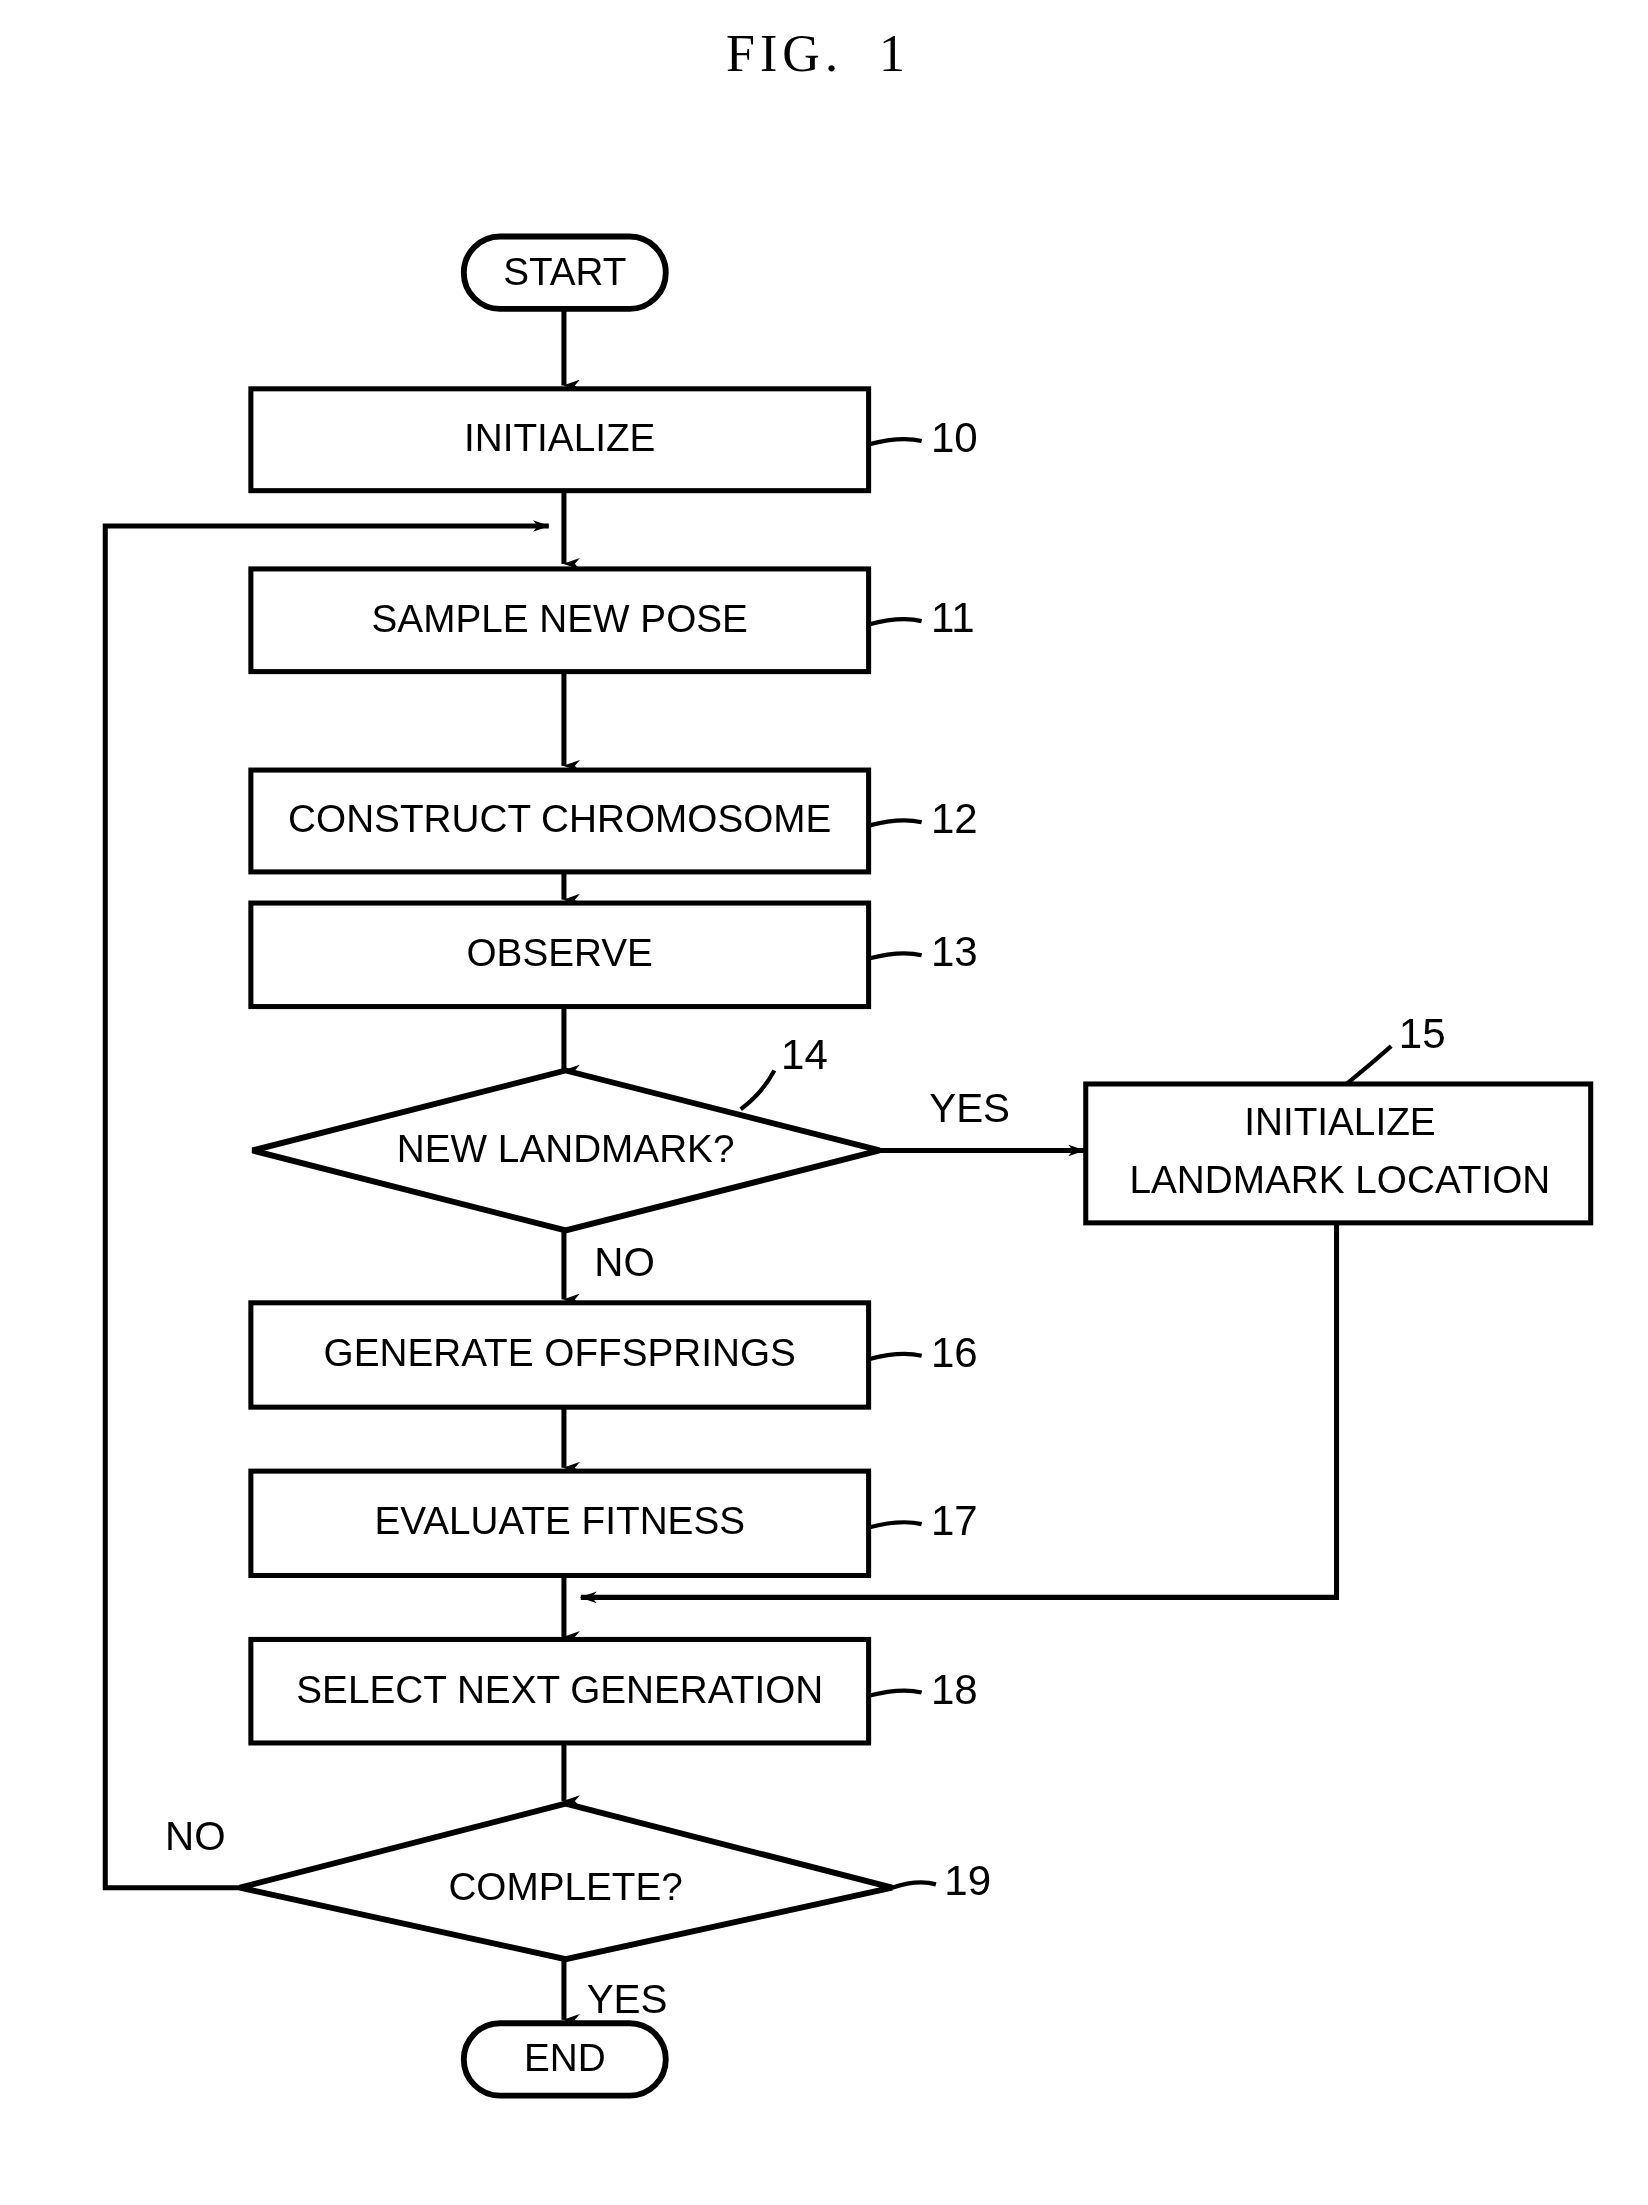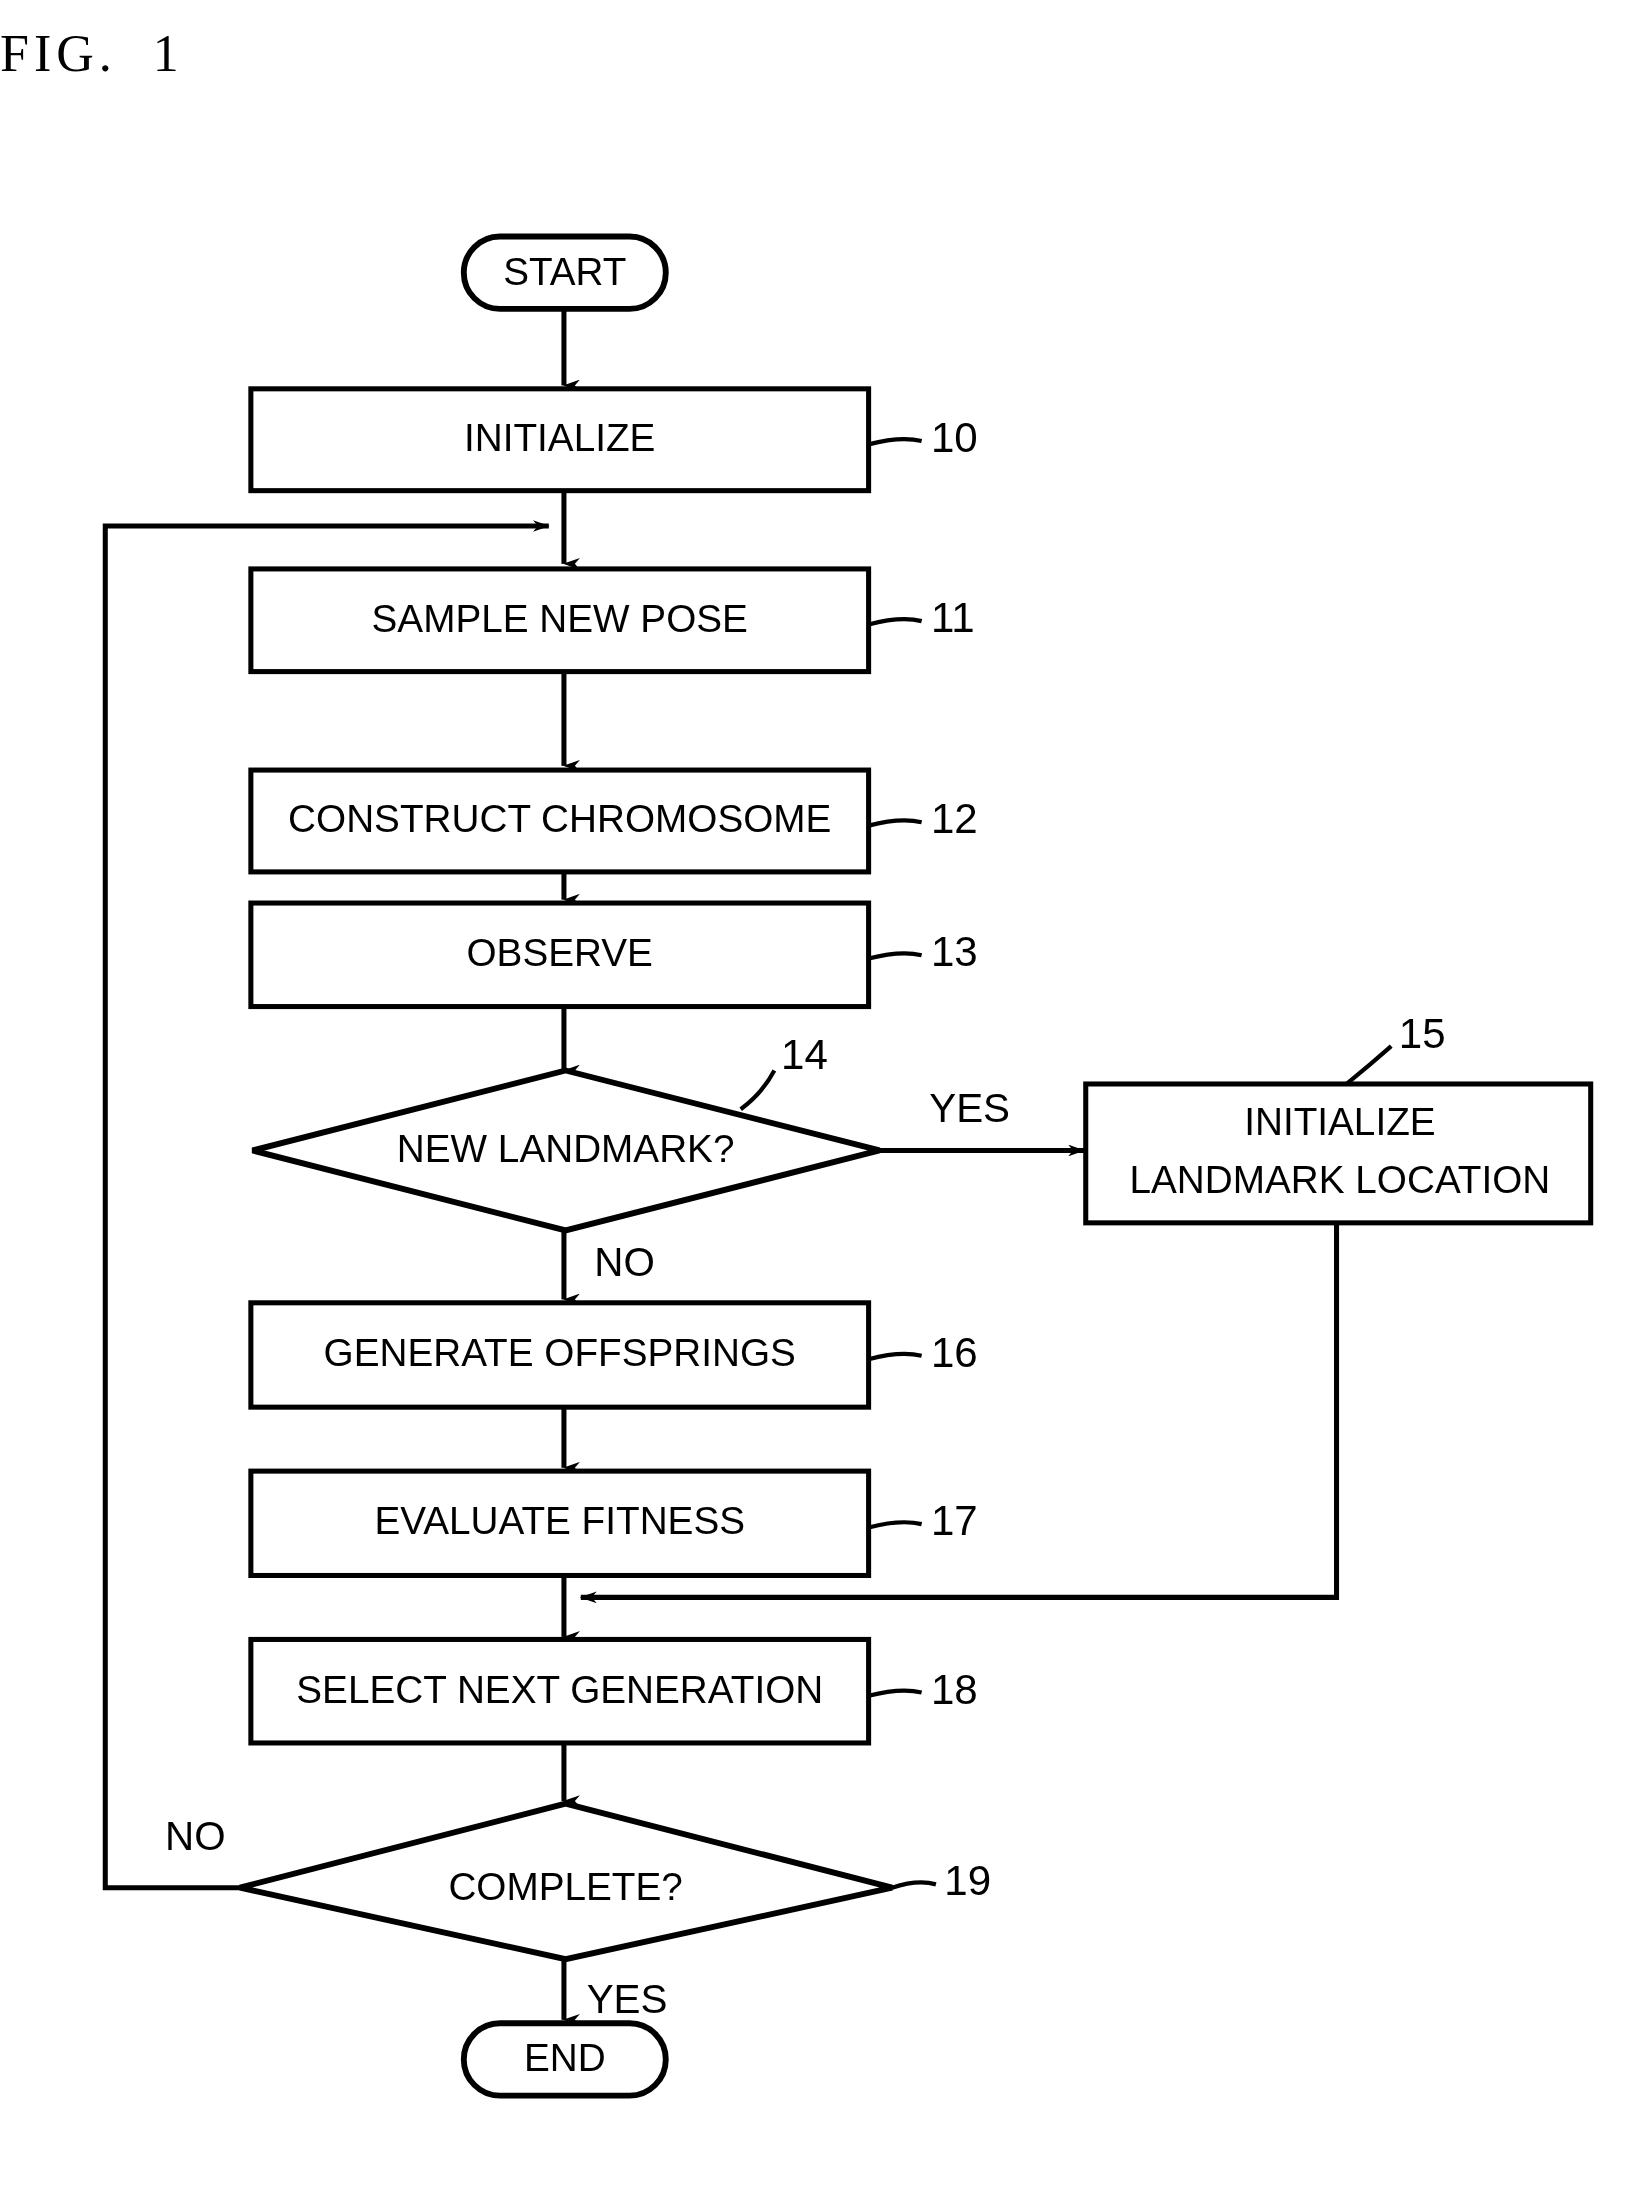--- a/index.html
+++ b/index.html
@@ -12,21 +12,21 @@
     height: 2205px;
     position: relative;
     font-family: "Liberation Sans", sans-serif;
     overflow: hidden;
   }
   #figure-title {
     position: absolute;
     top: 23.6px;
     left: 0;
     width: 1636px;
-    text-align: left;
+    text-align: center;
     font-family: "Liberation Serif", serif;
     font-size: 52px;
     letter-spacing: 5px;
     color: #000;
     white-space: pre;
   }
   #flow-svg {
     position: absolute;
     top: 0;
     left: 0;

